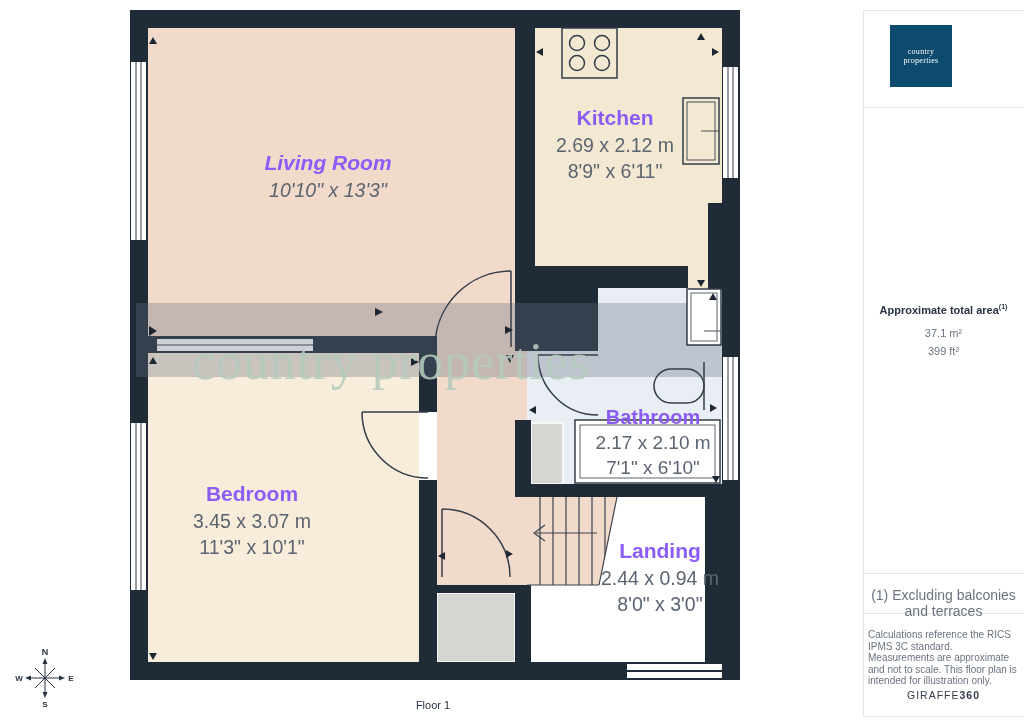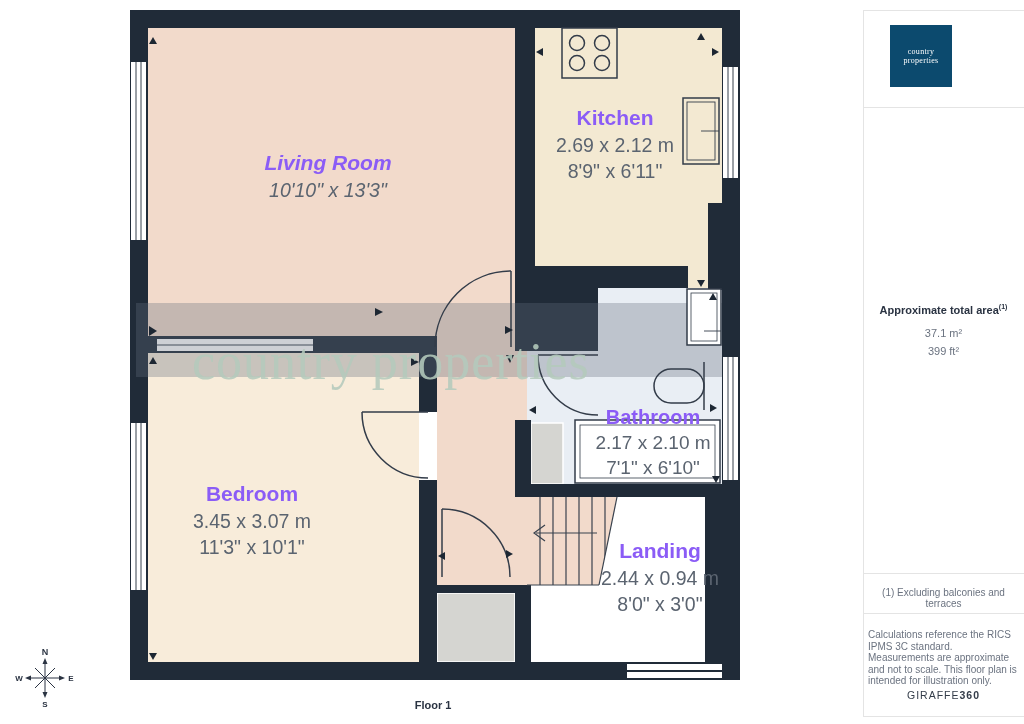--- a/index.html
+++ b/index.html
@@ -8,34 +8,34 @@
   .plan-svg{position:absolute;left:0;top:0;}
   .watermark{position:absolute;left:192px;top:332px;white-space:nowrap;
              font-family:"Liberation Serif",serif;font-size:52px;
              color:rgba(180,201,188,0.88);letter-spacing:1px;}
   .room-label{position:absolute;text-align:center;transform:translateX(-50%);}
   .room-label .rname{font-weight:bold;font-size:21px;line-height:28px;color:#8b5cf6;}
   .room-label .rdim{font-size:19.5px;line-height:26px;color:#5b6470;}
   .room-label.small .rname{font-size:20px;line-height:26px;}
   .room-label.small .rdim{font-size:19px;line-height:25px;}
   .floor-label{position:absolute;left:433px;top:699px;transform:translateX(-50%);
-               font-size:11px;font-weight:bold;color:#2a3342;}
+               font-size:11px;font-weight:normal;color:#2a3342;}
   
   .sb-vline{position:absolute;left:863px;top:10px;width:1px;height:706px;background:#e4e4e4;}
   .sb-hline{position:absolute;left:863px;width:161px;height:1px;background:#e4e4e4;}
   .logo{position:absolute;left:890px;top:25px;width:62px;height:62px;background:#0c4a6e;
         display:flex;align-items:center;justify-content:center;text-align:center;}
   .logo .ltxt{font-family:"Liberation Serif",serif;font-size:8px;line-height:9.5px;
               color:#ffffff;letter-spacing:0.3px;}
   .area-block{position:absolute;left:863px;top:303px;width:161px;text-align:center;}
   .area-title{font-size:11px;font-weight:bold;color:#2a3342;}
   .area-title sup{font-size:7px;}
   .area-val{font-size:11px;color:#6b7380;line-height:18px;text-align:center;}
   .footnote{position:absolute;left:863px;top:587px;width:161px;text-align:center;
-            font-size:10px;color:#6b7380;}
+            font-size:14px;color:#6b7380;}
   .disclaimer{position:absolute;left:868px;top:629px;width:151px;text-align:left;
               font-size:10px;line-height:11.5px;color:#6b7380;}
   .brand{position:absolute;left:863px;top:689px;width:161px;text-align:center;
          font-size:10.5px;color:#333c49;letter-spacing:1px;}
   .brand b{font-weight:bold;}
 </style>
 </head>
 <body>
 
 <div class="page">

